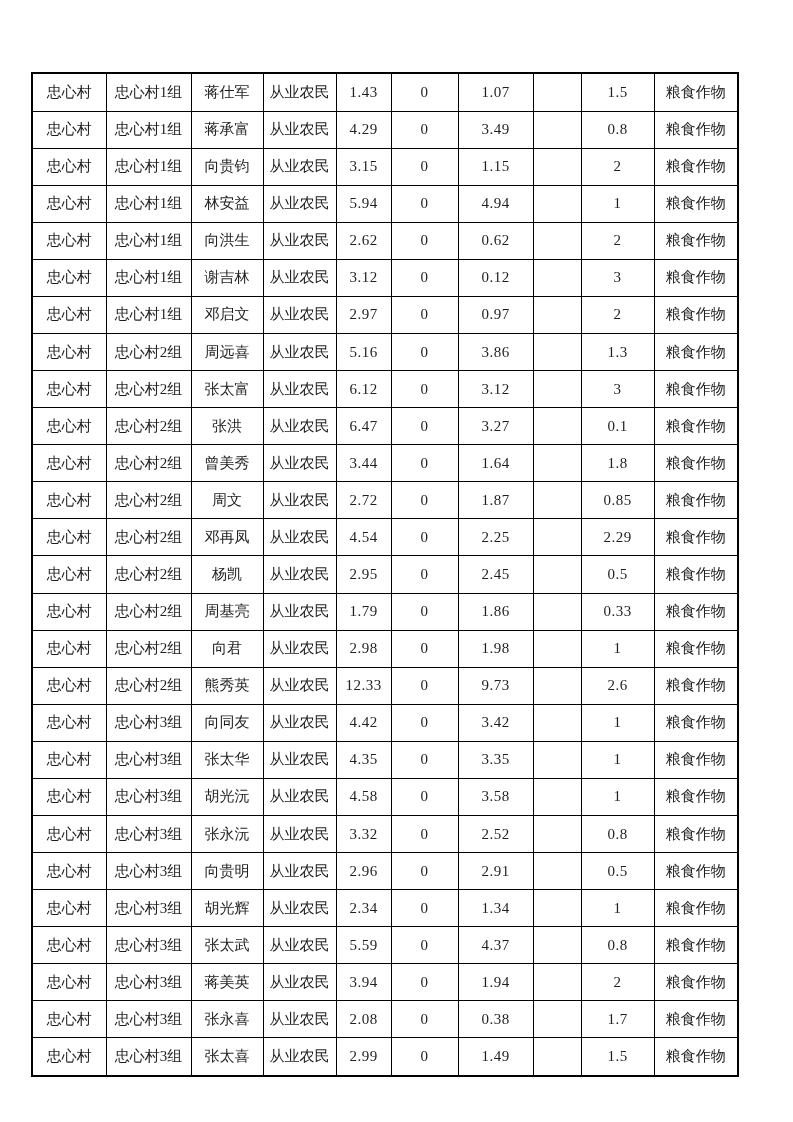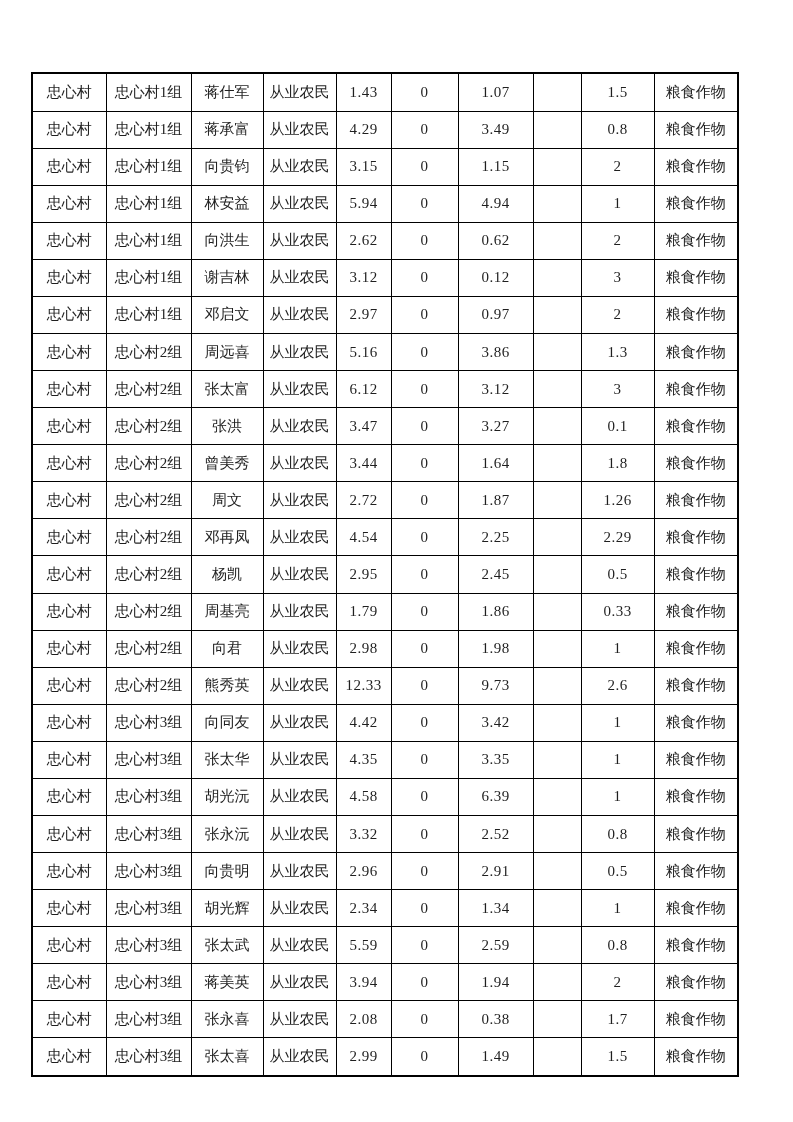--- a/index.html
+++ b/index.html
@@ -164,21 +164,21 @@
           <td class="num">3.12</td>
           <td></td>
           <td class="num">3</td>
           <td>粮食作物</td>
         </tr>
         <tr>
           <td>忠心村</td>
           <td>忠心村2组</td>
           <td>张洪</td>
           <td>从业农民</td>
-          <td class="num">3.47</td>
+          <td class="num">6.47</td>
           <td class="num">0</td>
           <td class="num">3.27</td>
           <td></td>
           <td class="num">0.1</td>
           <td>粮食作物</td>
         </tr>
         <tr>
           <td>忠心村</td>
           <td>忠心村2组</td>
           <td>曾美秀</td>
@@ -192,21 +192,21 @@
         </tr>
         <tr>
           <td>忠心村</td>
           <td>忠心村2组</td>
           <td>周文</td>
           <td>从业农民</td>
           <td class="num">2.72</td>
           <td class="num">0</td>
           <td class="num">1.87</td>
           <td></td>
-          <td class="num">1.26</td>
+          <td class="num">0.85</td>
           <td>粮食作物</td>
         </tr>
         <tr>
           <td>忠心村</td>
           <td>忠心村2组</td>
           <td>邓再凤</td>
           <td>从业农民</td>
           <td class="num">4.54</td>
           <td class="num">0</td>
           <td class="num">2.25</td>
@@ -286,21 +286,21 @@
           <td class="num">1</td>
           <td>粮食作物</td>
         </tr>
         <tr>
           <td>忠心村</td>
           <td>忠心村3组</td>
           <td>胡光沅</td>
           <td>从业农民</td>
           <td class="num">4.58</td>
           <td class="num">0</td>
-          <td class="num">6.39</td>
+          <td class="num">3.58</td>
           <td></td>
           <td class="num">1</td>
           <td>粮食作物</td>
         </tr>
         <tr>
           <td>忠心村</td>
           <td>忠心村3组</td>
           <td>张永沅</td>
           <td>从业农民</td>
           <td class="num">3.32</td>
@@ -334,21 +334,21 @@
           <td class="num">1</td>
           <td>粮食作物</td>
         </tr>
         <tr>
           <td>忠心村</td>
           <td>忠心村3组</td>
           <td>张太武</td>
           <td>从业农民</td>
           <td class="num">5.59</td>
           <td class="num">0</td>
-          <td class="num">2.59</td>
+          <td class="num">4.37</td>
           <td></td>
           <td class="num">0.8</td>
           <td>粮食作物</td>
         </tr>
         <tr>
           <td>忠心村</td>
           <td>忠心村3组</td>
           <td>蒋美英</td>
           <td>从业农民</td>
           <td class="num">3.94</td>

